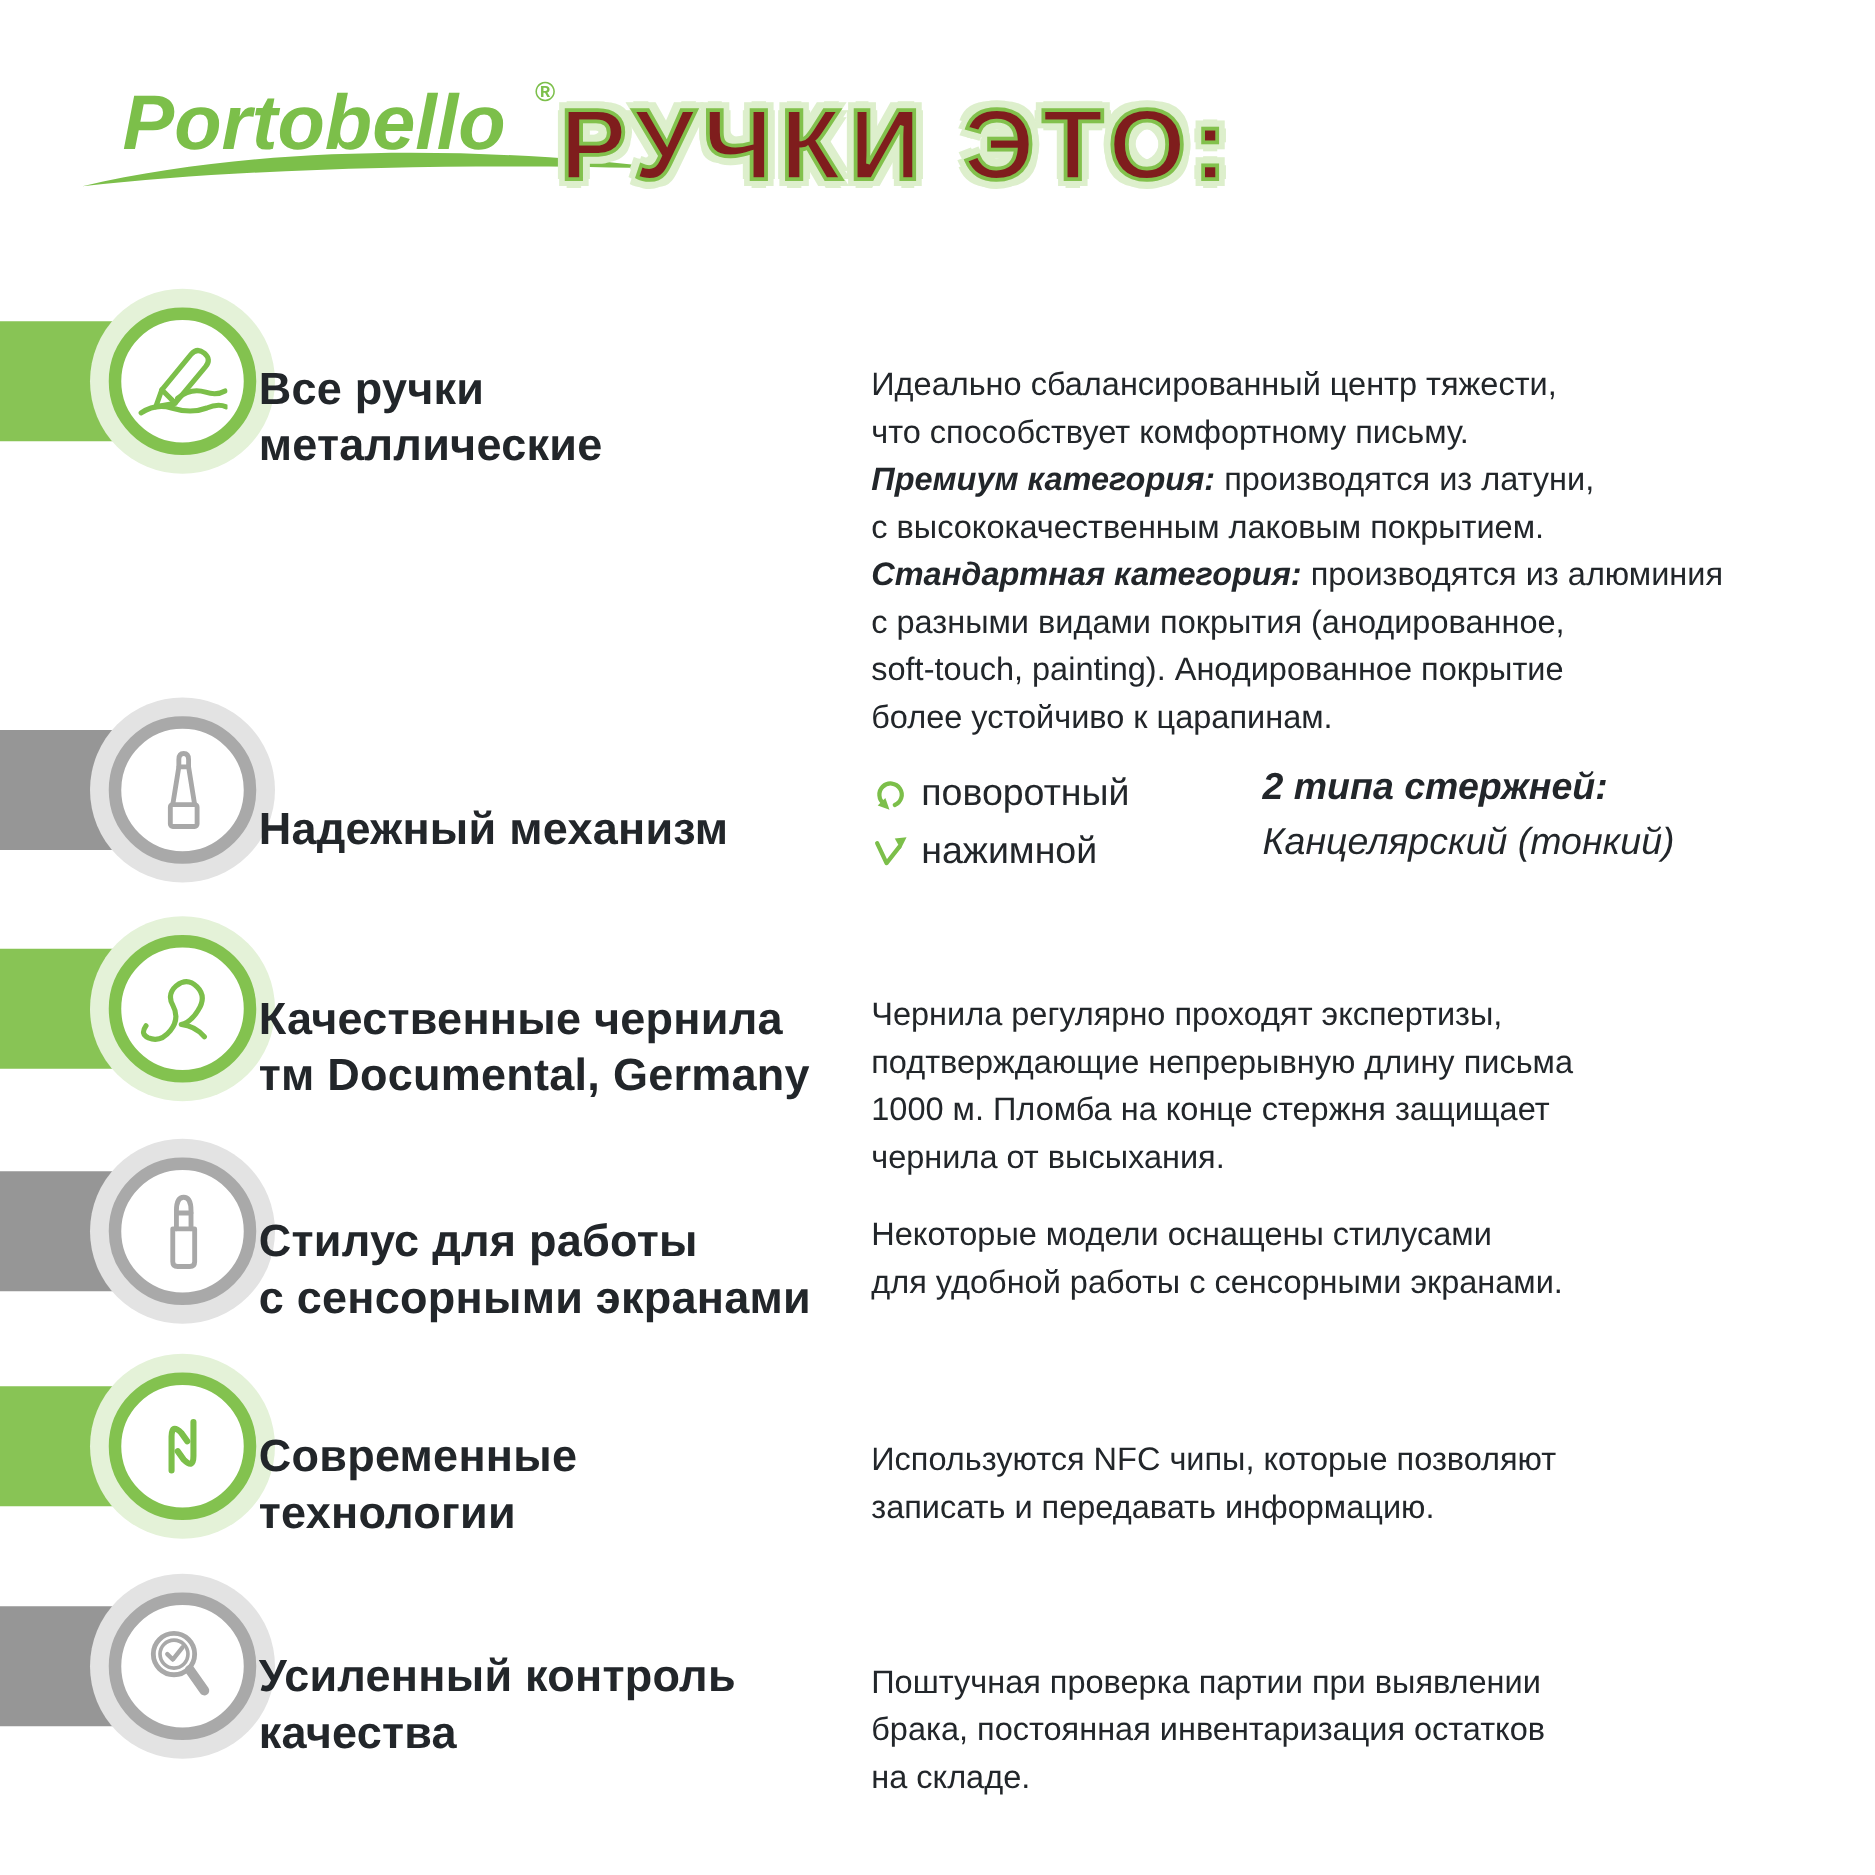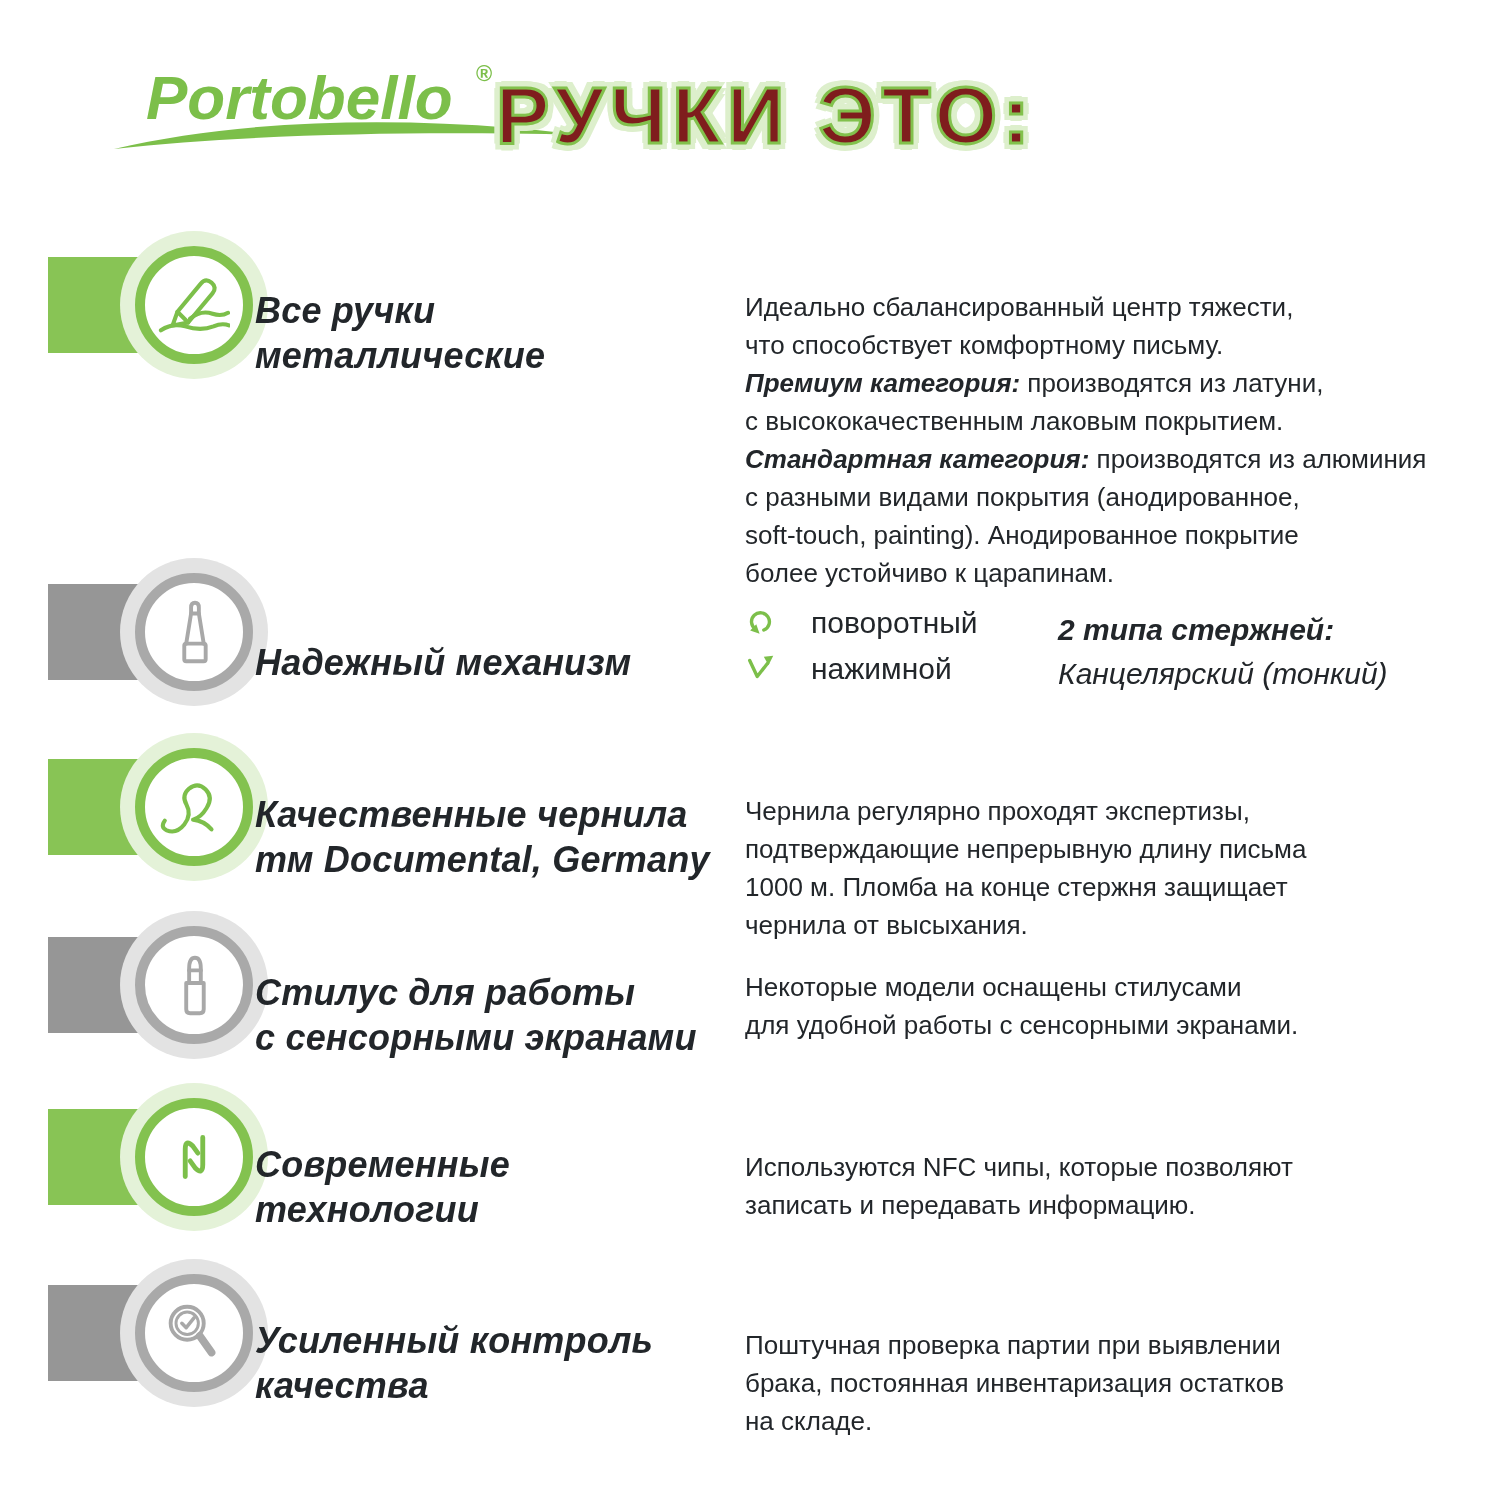--- a/index.html
+++ b/index.html
@@ -3,21 +3,21 @@
 <meta charset="utf-8">
 <style>
   html, body { margin:0; padding:0; }
   body {
     width:1500px; height:1500px;
     background:#ffffff;
     font-family:"Liberation Sans", sans-serif;
     position:relative; overflow:hidden;
     color:#22262a;
   }
-  .page { position:absolute; inset:0;margin-left:48px; }
+  .page { position:absolute; inset:0; }
 
   
   .logo-svg { position:absolute; left:60px; top:52px; width:480px; height:112px; }
   .hero-title {
     position:absolute; left:448px; top:70px;
     font-size:80px; font-weight:700; letter-spacing:6px;
     color:#7f1d1d;
     -webkit-text-stroke:3px #82c14c;
     text-shadow:
       6px 6px 0 #ddefcc, -6px 6px 0 #ddefcc,
@@ -47,32 +47,32 @@
     position:absolute; inset:15px; border-radius:50%;
     background:#ffffff;
   }
   .disc.green { border:10px solid #83c24f; }
   .disc.gray  { border:10px solid #a9a9a9; }
   .disc svg { position:absolute; inset:0; margin:auto; width:72px; height:72px; }
 
   .row-title {
     position:absolute; left:207px; top:var(--tt); z-index:3;
     font-size:36px; line-height:45px; font-weight:700;
-    white-space:pre-line; letter-spacing:0.2px;font-style:italic;
+    white-space:pre-line; letter-spacing:0.2px;
   }
   .row-desc {
     position:absolute; left:697px; top:var(--dt); width:785px; z-index:3;
     font-size:26px; line-height:38px;
     white-space:pre-line;
   }
   .row-desc b { font-weight:700;font-style:italic; }
 
   
   .mech-list { position:absolute; left:697px; top:606px; z-index:3; }
-  .mech-item { display:flex; align-items:flex-start; gap:34px; height:46px; }
+  .mech-item { display:flex; align-items:flex-end; gap:8px; height:46px; }
   .mech-item svg { width:32px; height:32px; flex:0 0 32px; }
   .mech-label { font-size:30px; }
   .refills { position:absolute; left:1010px; top:608px; z-index:3; font-size:30px; line-height:44px;font-style:italic; }
   .refills-heading { font-weight:700; }
 
   .lineart { fill:none; stroke-linecap:round; stroke-linejoin:round; }
   .lineart.green { stroke:#7cbf4a; }
   .lineart.gray  { stroke:#a8a8a8; }
 </style>
 </head>

